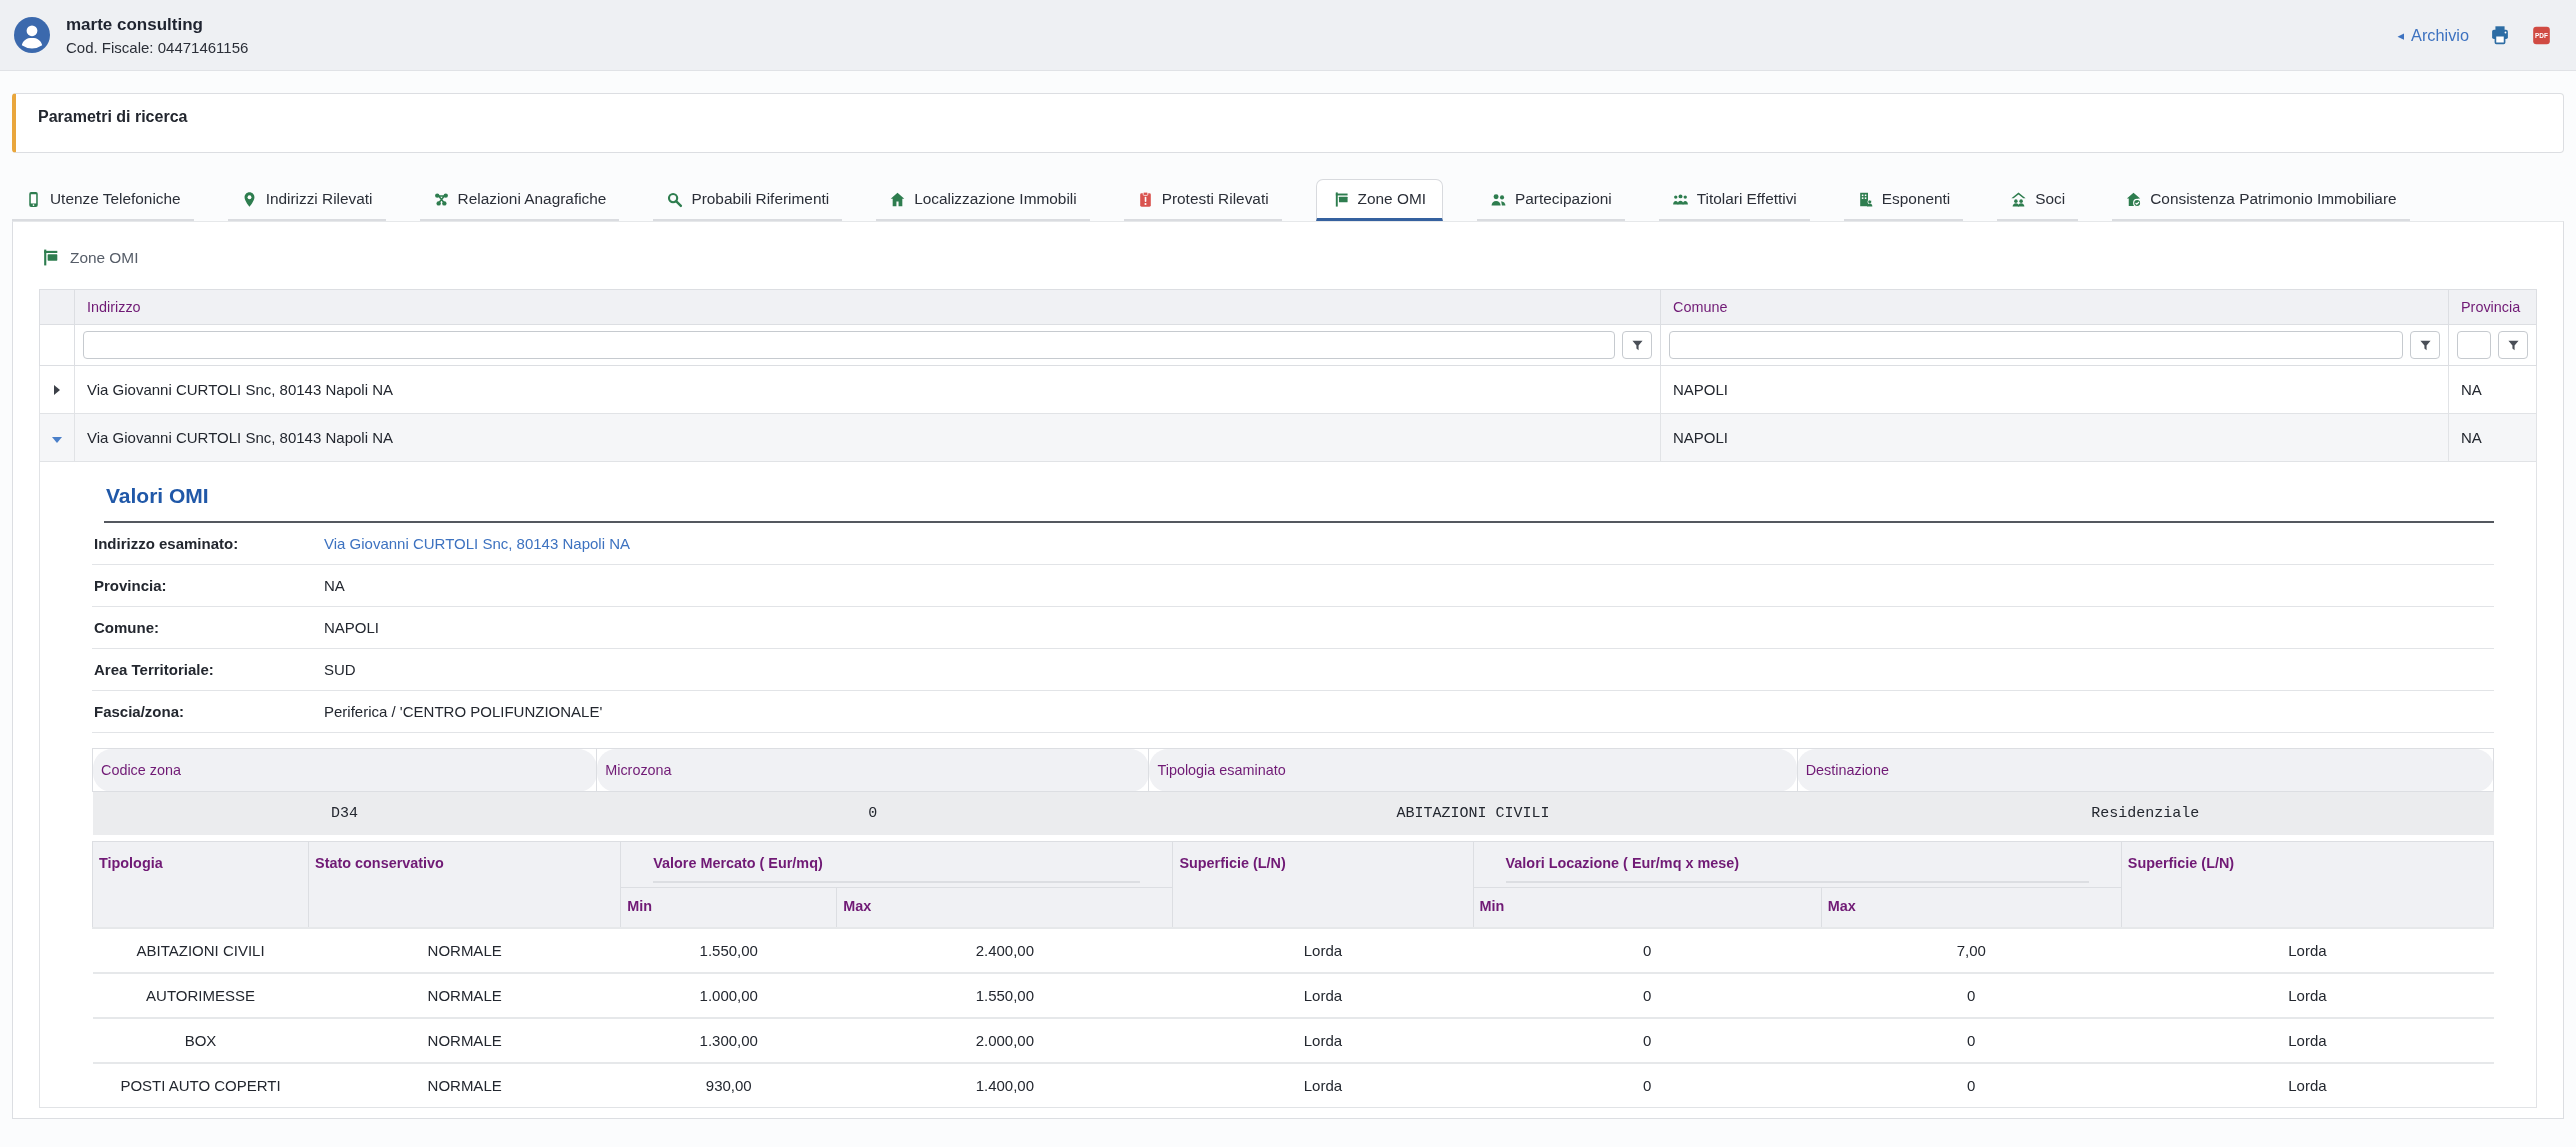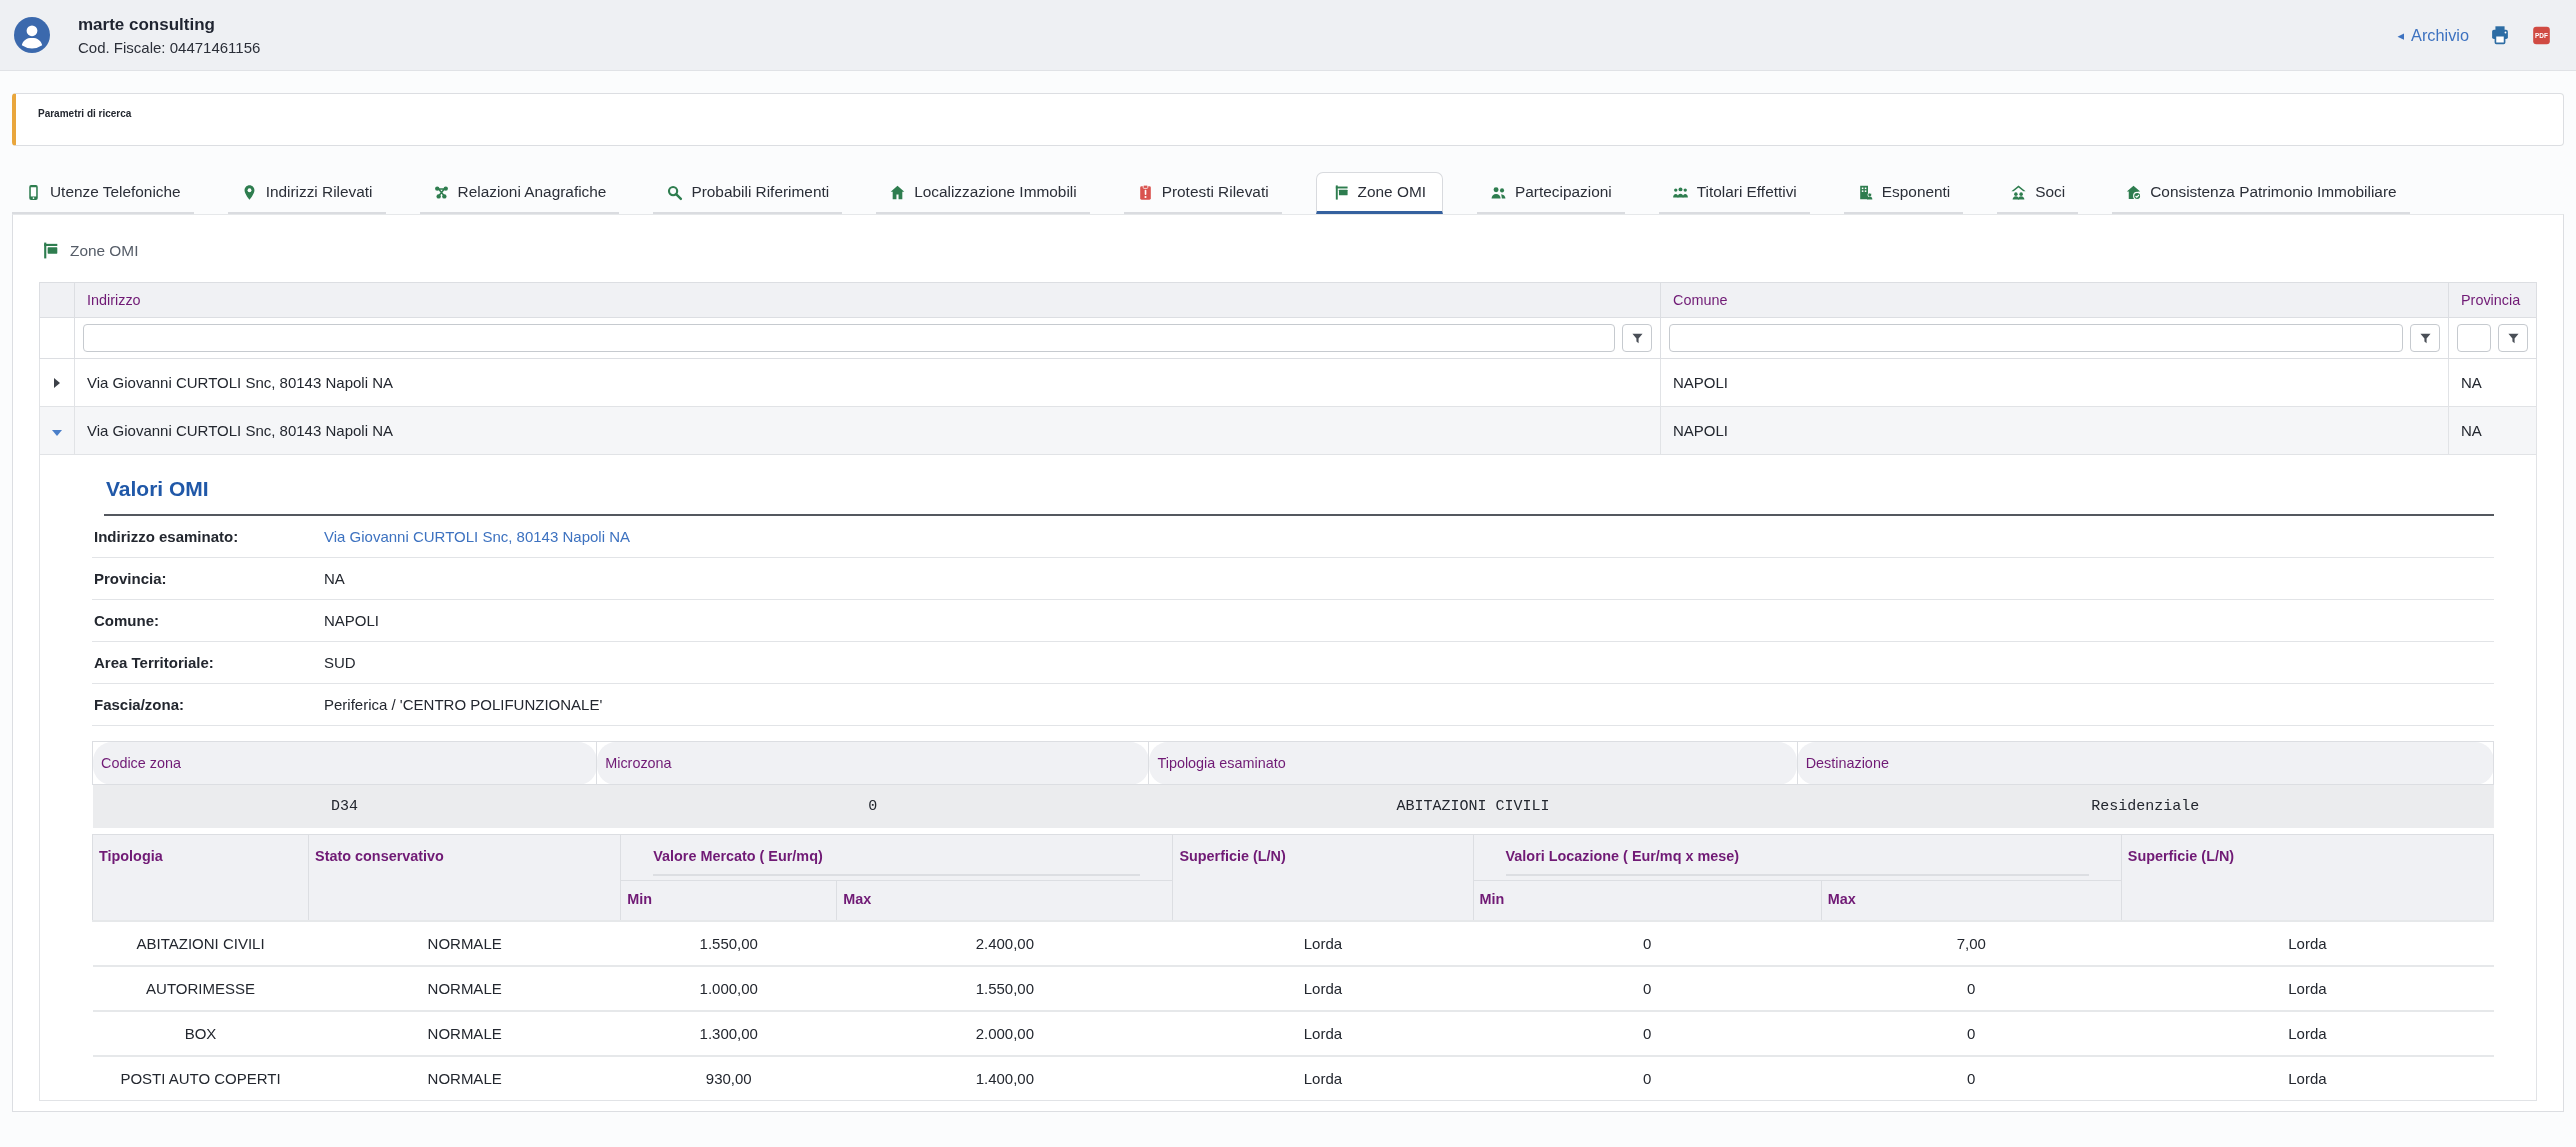--- a/index.html
+++ b/index.html
@@ -13,42 +13,42 @@
   }
 
   
   .topbar {
     height: 71px;
     background: #eef0f3;
     border-bottom: 1px solid #e0e2e6;
     display: flex; align-items: center; justify-content: space-between;
     padding: 0 24px 0 14px;
   }
-  .topbar-left { display: flex; align-items: center; gap: 28px; }
+  .topbar-left { display: flex; align-items: center; gap: 16px; }
   .avatar { width: 36px; height: 36px; display: block; }
   .company-name { font-size: 17px; font-weight: bold; color: #1f2430; }
   .fiscal-code { font-size: 15px; margin-top: 4px; color: #2b2f38; }
   .topbar-right { display: flex; align-items: center; gap: 20px; }
   .archive-link {
     color: var(--link_blue, #3d6bb3); font-size: 16.3px; text-decoration: none;
     display: flex; align-items: center; gap: 7px; cursor: pointer;
   }
   .back-arrow { font-size: 13px; line-height: 1; }
   .iconbtn { display: flex; align-items: center; cursor: pointer; }
 
   
   .params-card {
     margin: 22px 12px 0 12px;
     background: #fff;
     border: 1px solid #dcdee2;
     border-left: 4px solid var(--warning_orange, #e9a63c);
     border-radius: 4px;
     padding: 14px 22px 17px 22px;
   }
-  .params-title { font-weight: bold; font-size: 10px; margin-bottom: 9px; }
+  .params-title { font-weight: bold; font-size: 16px; margin-bottom: 9px; }
   .params-line { display: flex; gap: 42px; font-size: 15px; }
 
   
   .tabs { margin: 26px 12px 0 12px; display: flex; align-items: flex-end; gap: 31px; }
   .tab {
     display: flex; align-items: center; gap: 8px;
     padding: 10px 13px 11px 13px;
     font-size: 15.4px; color: #2b2f38; white-space: nowrap;
     border-bottom: 2px solid #dadce0; margin-right: 3px; cursor: pointer;
   }

